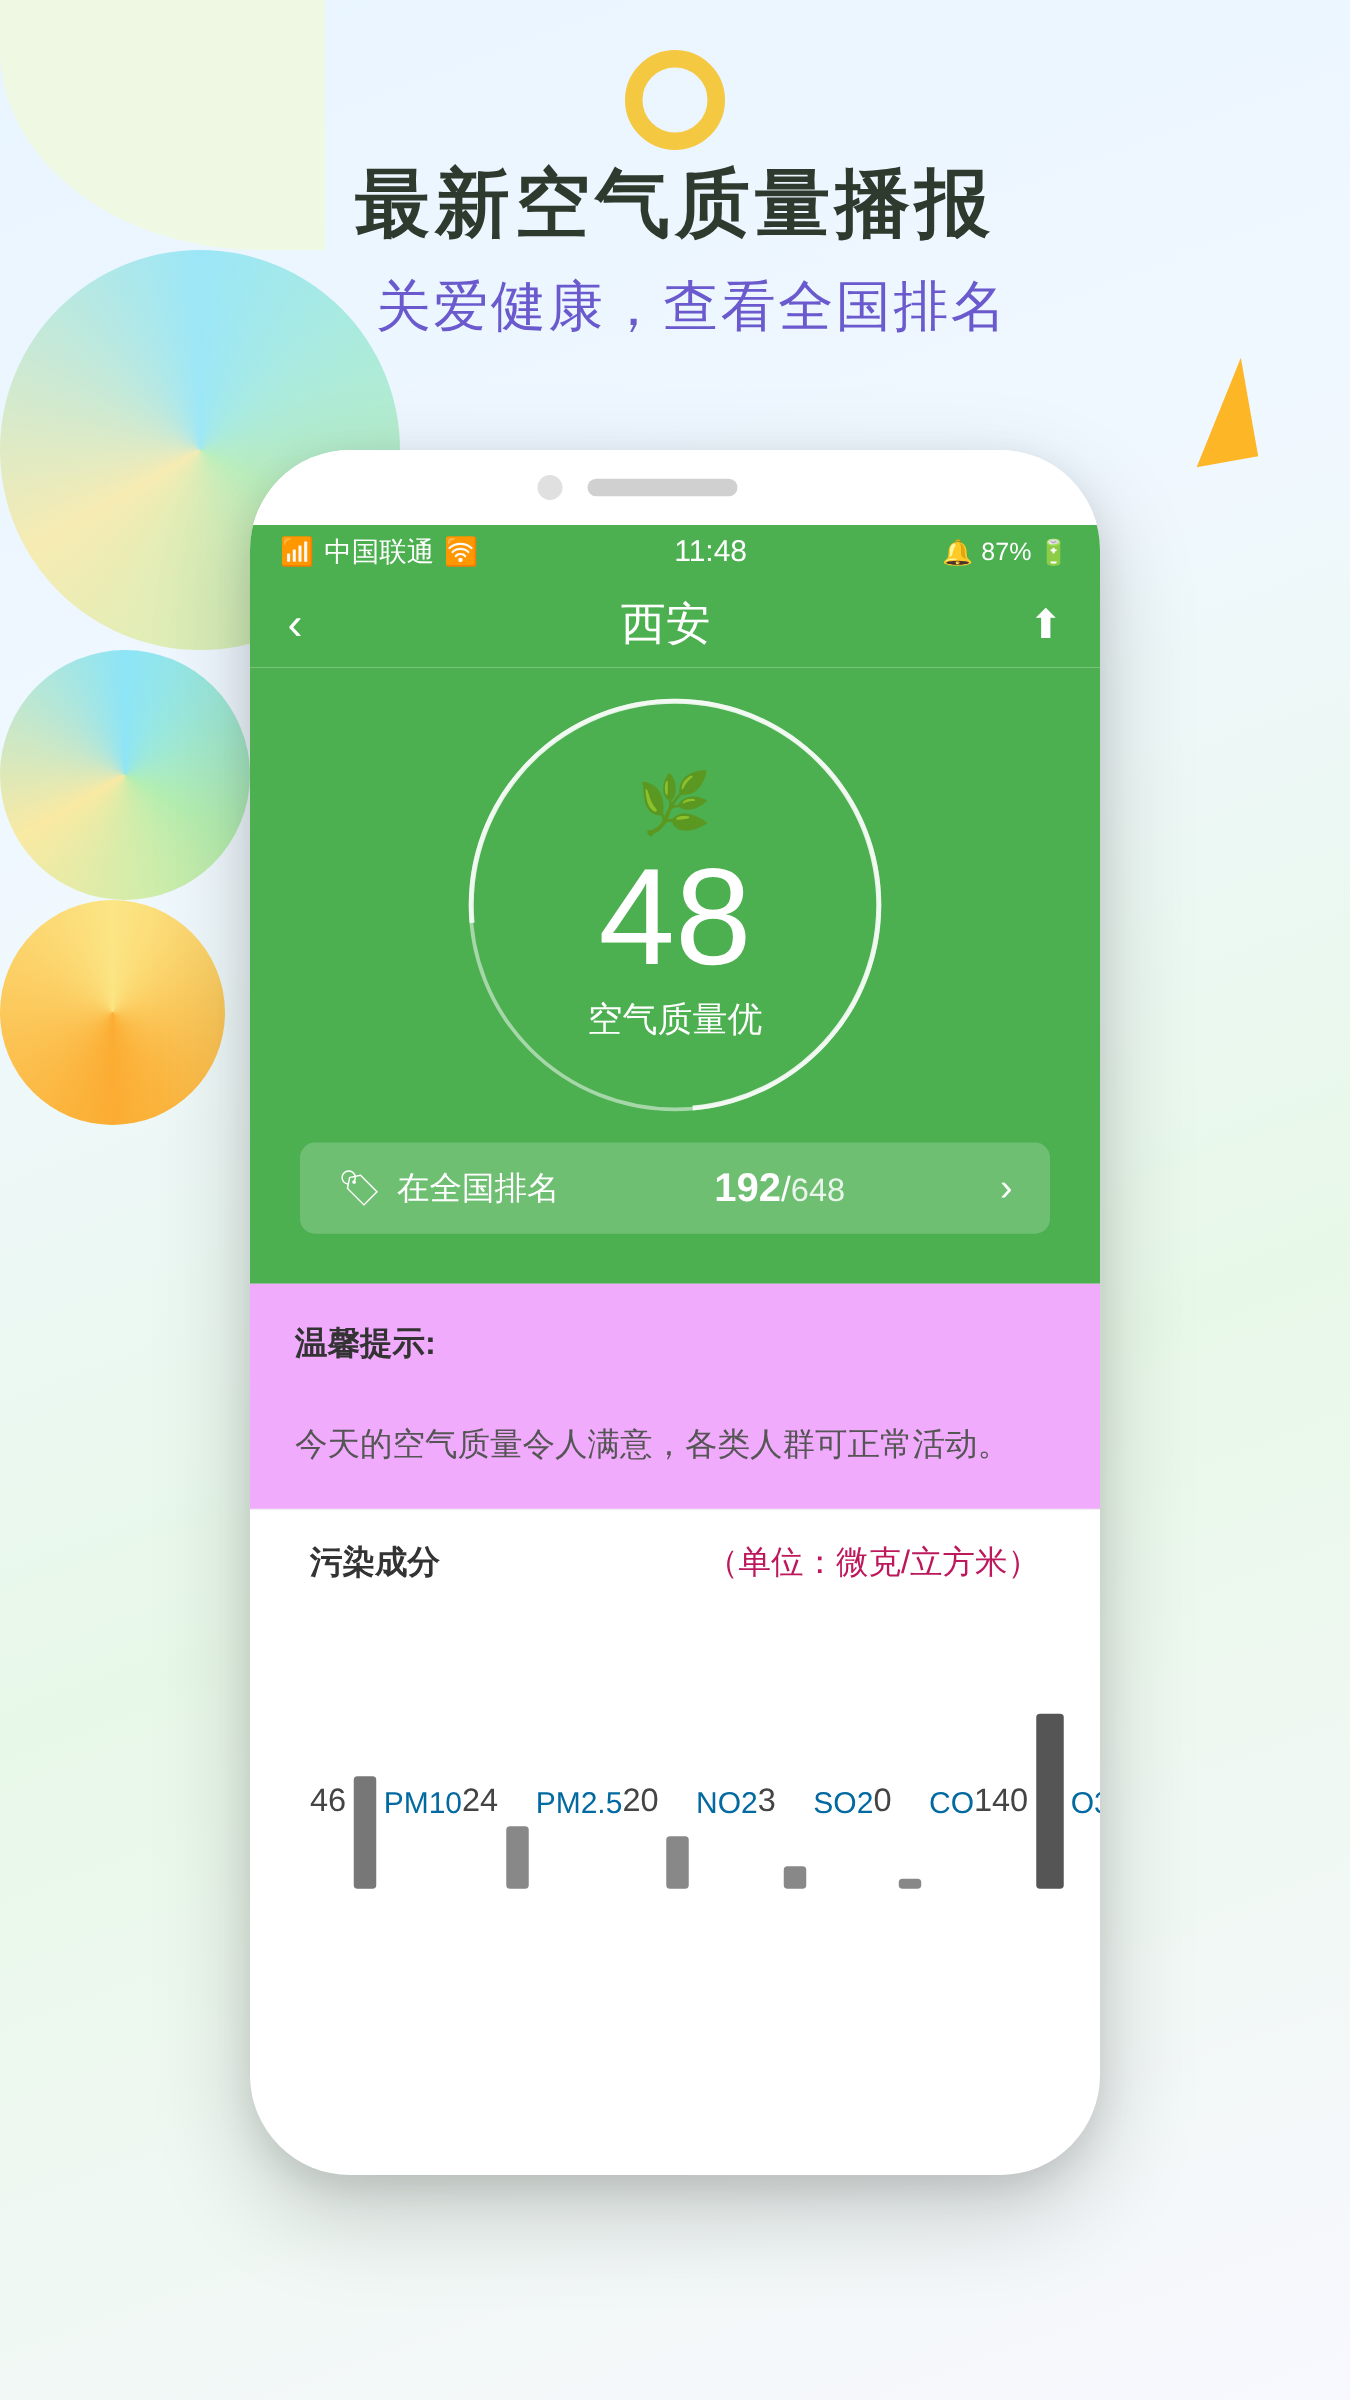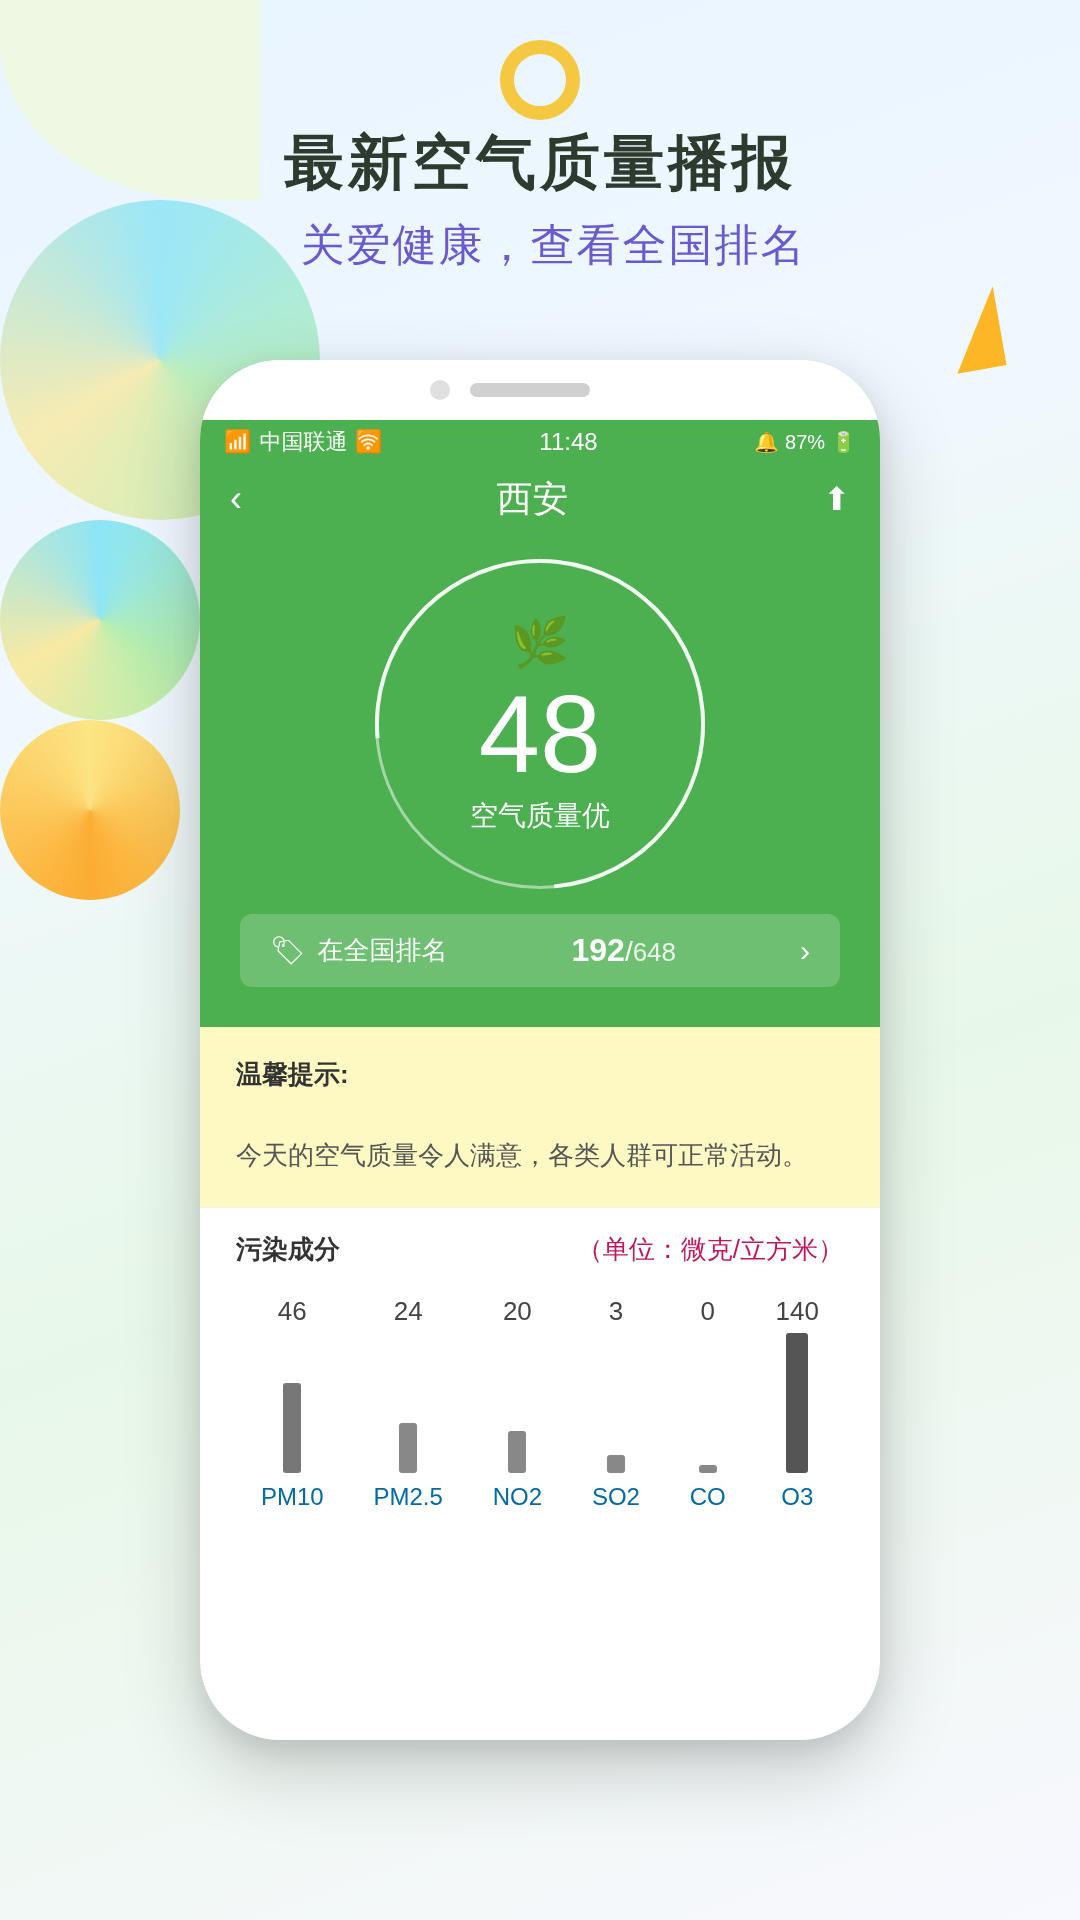--- a/index.html
+++ b/index.html
@@ -304,21 +304,21 @@
       opacity: 0.85;
     }
 
     .chevron-right {
       font-size: 30px;
     }
 
     
     .tip-section {
       width: 100%;
-      background: #fef9c3;
+      background: #f0abfc;
       padding: 30px 36px;
       border-bottom: 1px solid #f0f0f0;
     }
 
     .tip-title {
       font-size: 26px;
       color: #333;
       font-weight: 600;
       margin-bottom: 12px;
     }
@@ -327,21 +327,21 @@
       font-size: 26px;
       color: #555;
       line-height: 1.6;
       margin-top: 43px;
     }
 
     
     .pollutants-section {
       width: 100%;
       background: white;
-      padding: 24px 36px 30px;
+      padding: 24px 48px 30px;
     }
 
     .pollutants-header {
       display: flex;
       justify-content: space-between;
       align-items: center;
       margin-bottom: 24px;
     }
 
     .pollutants-title {
@@ -357,21 +357,21 @@
 
     .pollutants-grid {
       display: flex;
       justify-content: space-around;
       align-items: flex-end;
       height: 220px;
     }
 
     .pollutant-item {
       display: flex;
-      flex-direction: column;
+      flex-direction: row;
       align-items: center;
       gap: 6px;
     }
 
     .pollutant-value {
       font-size: 26px;
       color: #444;
       font-weight: 500;
     }
 

